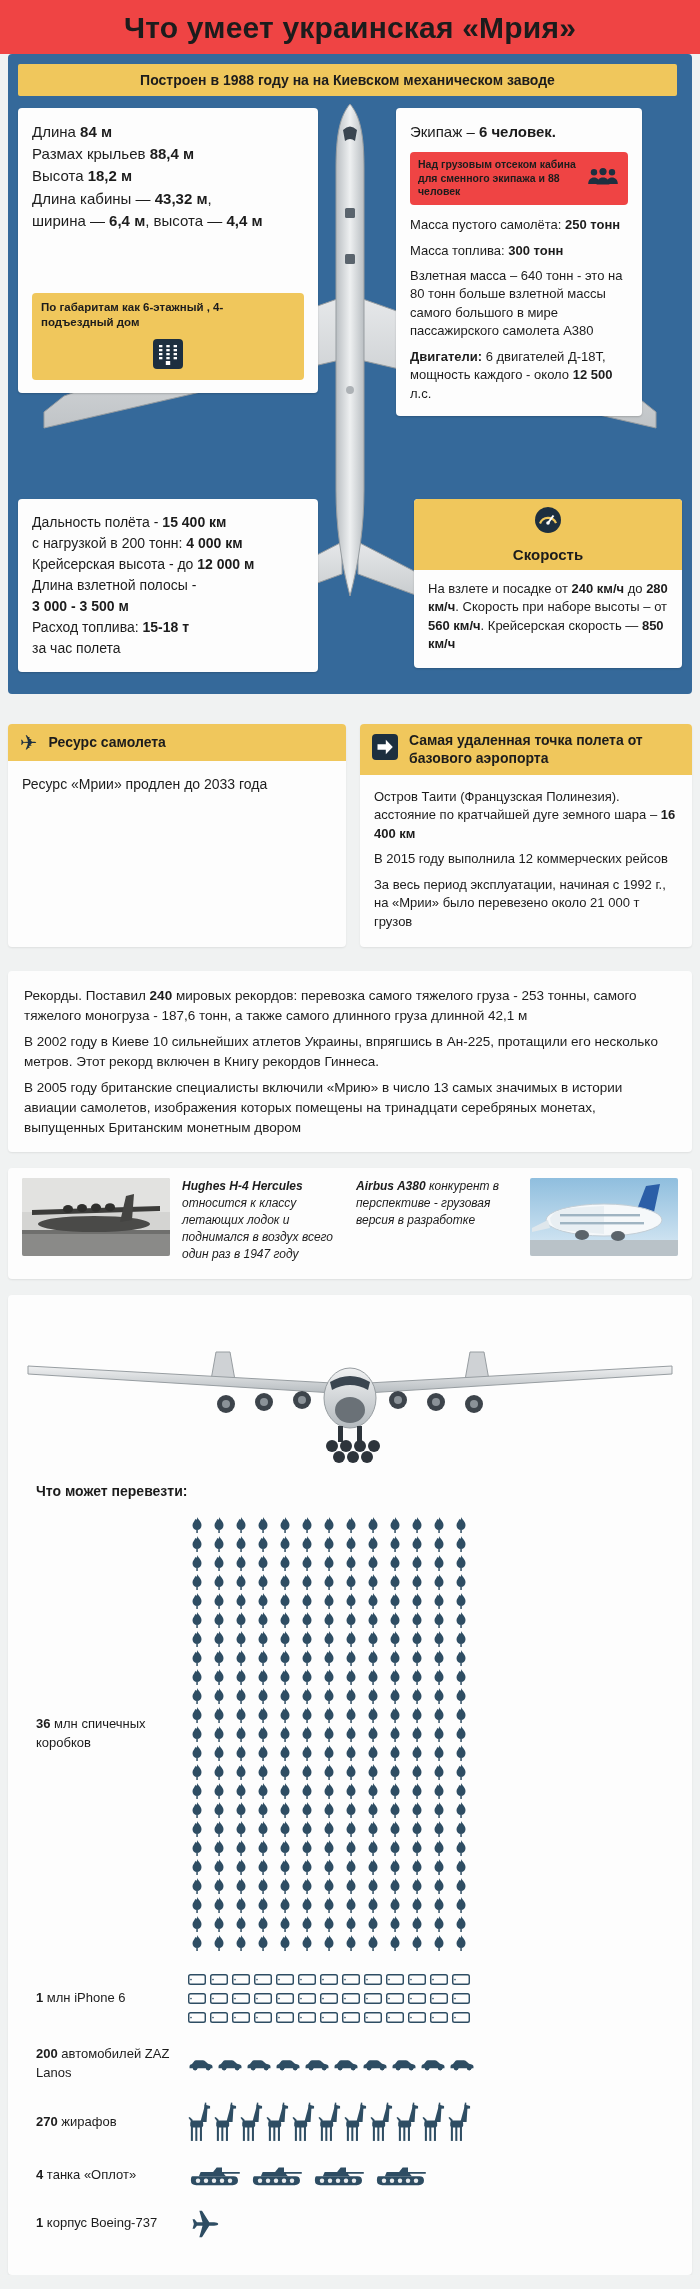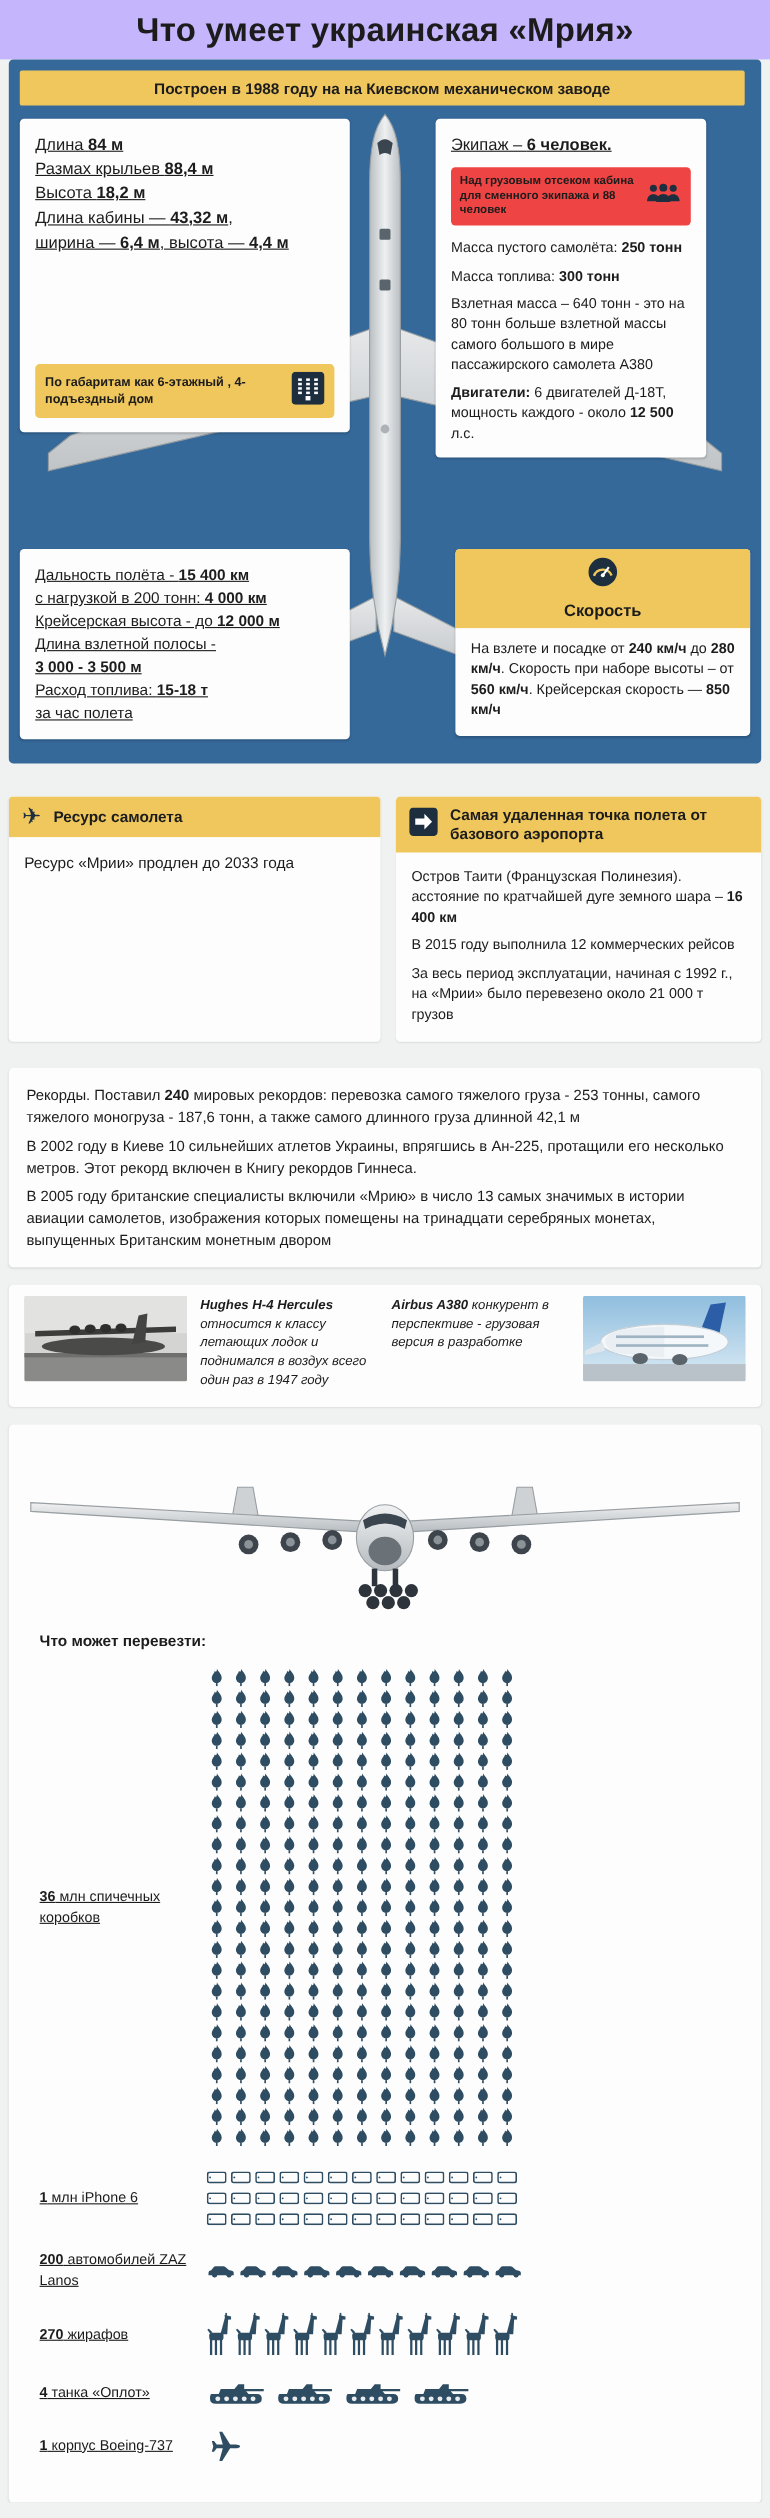--- a/index.html
+++ b/index.html
@@ -1,44 +1,44 @@
 <!DOCTYPE html>
 <html><head>
 <meta charset="utf-8">
 <style>
   html,body{margin:0;padding:0;}
   body{width:700px;background:#f0f2f2;font-family:"Liberation Sans","DejaVu Sans",sans-serif;color:#1c1c1c;}
-  .title-strip{background:#c4b5fd;padding:11px 0 9px;text-align:center;}
+  .title-strip{background:#ef4444;padding:11px 0 9px;text-align:center;}
   h1.title{margin:0;font-size:30px;font-weight:bold;letter-spacing:0.2px;}
 
   
   .hero{position:relative;margin:0 8px;height:640px;background:#35699a;border-radius:4px;overflow:hidden;}
   .plane-top{position:absolute;left:0;top:36px;width:684px;height:590px;z-index:0;}
   .built{position:absolute;left:10px;right:15px;top:10px;height:32px;background:#f0c75c;display:flex;align-items:center;justify-content:center;font-weight:bold;font-size:14px;z-index:2;border-radius:2px;}
   .card{position:absolute;background:#fdfdfd;border-radius:4px;padding:13px 14px;box-sizing:border-box;z-index:2;box-shadow:0 1px 2px rgba(0,0,0,0.18);}
   .card.tl{left:10px;top:54px;width:300px;height:285px;display:flex;flex-direction:column;}
   .card.tr{left:388px;top:54px;width:246px;min-height:300px;}
   .card.bl{left:10px;top:445px;width:300px;}
   .card.br{left:406px;top:445px;width:268px;padding:0;overflow:hidden;}
-  .note{margin-top:auto;background:#f0c75c;border-radius:4px;padding:7px 9px;display:flex;align-items:center;gap:9px;font-size:11.5px;font-weight:bold;line-height:1.3;}
+  .note{margin-top:auto;background:#f0c75c;border-radius:4px;padding:7px 9px;display:flex;align-items:center;gap:9px;font-size:11.5px;font-weight:bold;line-height:1.3;flex-direction:column;}
   .note-txt{flex:1;}
   .badge{background:#ef4444;border-radius:4px;padding:6px 8px;display:flex;align-items:center;gap:7px;font-size:10.5px;font-weight:bold;line-height:1.3;margin:9px 0 11px;}
   .badge-txt{flex:1;}
   .card-head{background:#f0c75c;display:flex;align-items:center;gap:9px;padding:7px 11px;font-weight:bold;font-size:15px;flex-direction:column;}
   .card.br .rich{padding:10px 14px 14px;}
 
   
   .rl b{font-weight:bold;}
   .fs15 .rl{font-size:15px;line-height:1.48;}
   .fs14 .rl{font-size:14px;line-height:1.5;}
   .fs13 .rl{font-size:13px;line-height:1.42;}
   .fs12 .rl{font-size:12px;line-height:1.42;font-style:italic;}
   .paras .rl{margin:0 0 7px;}
   .paras .rl:last-child{margin-bottom:0;}
-  .lines .rl{margin:0;text-decoration:underline;}
+  .lines .rl{margin:0;}
 
   
   .two-col{display:flex;gap:14px;margin:30px 8px 0;align-items:stretch;}
   .info-card{background:#fdfdfd;border-radius:4px;overflow:hidden;box-shadow:0 1px 2px rgba(0,0,0,0.08);}
   .info-card.left{width:338px;flex:none;}
   .info-card.right{flex:1;}
   .yellow-head{background:#f0c75c;display:flex;align-items:center;gap:11px;padding:8px 12px;font-weight:bold;font-size:14px;line-height:1.25;min-height:30px;box-sizing:border-box;}
   .head-txt{flex:1;}
   .info-body{padding:13px 14px 16px;min-height:158px;box-sizing:border-box;}
 

